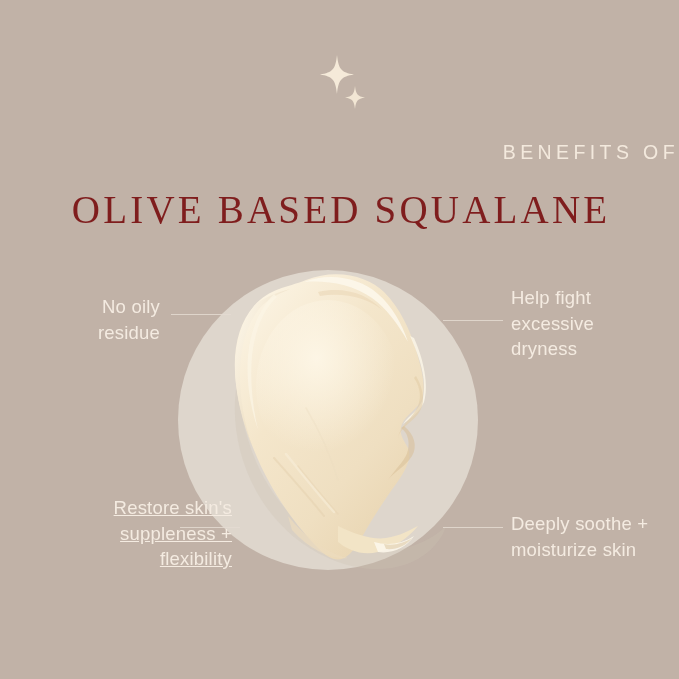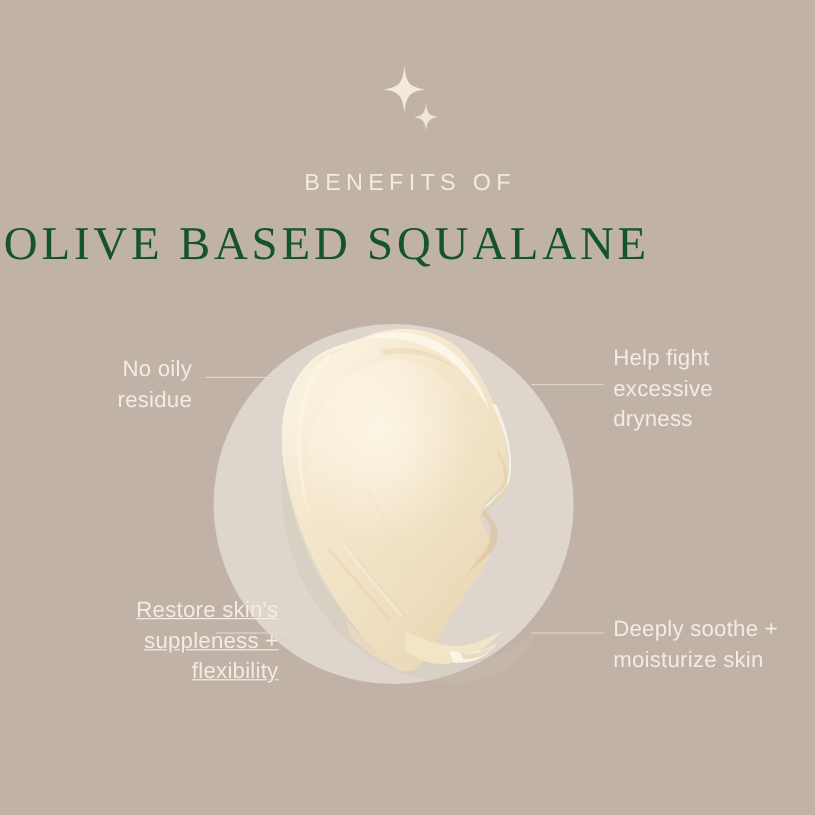--- a/index.html
+++ b/index.html
@@ -29,39 +29,40 @@
     width: 80px;
     height: 62px;
   }
 
   
   .eyebrow {
     position: absolute;
     left: 0;
     top: 141px;
     width: 679px;
-    text-align: center;
+    text-align: right;
     font-family: "Liberation Sans", sans-serif;
     font-size: 19.5px;
     font-weight: 400;
     letter-spacing: 4.4px;
     color: #f3e9dd;
     text-indent: 4.4px;
   }
 
   .title {
     position: absolute;
     left: 0;
-    top: 181px;
-    width: 679px;
+    top: 187px;
+    width: 679px;
+    text-align: center;
     font-family: "Liberation Serif", serif;
     font-size: 39px;
     font-weight: 400;
     letter-spacing: 3.2px;
-    color: #14532d;
+    color: #7f1d1d;
     text-indent: 3.2px;
     white-space: nowrap;
   }
 
   
   .circle {
     position: absolute;
     left: 178px;
     top: 270px;
     width: 300px;

